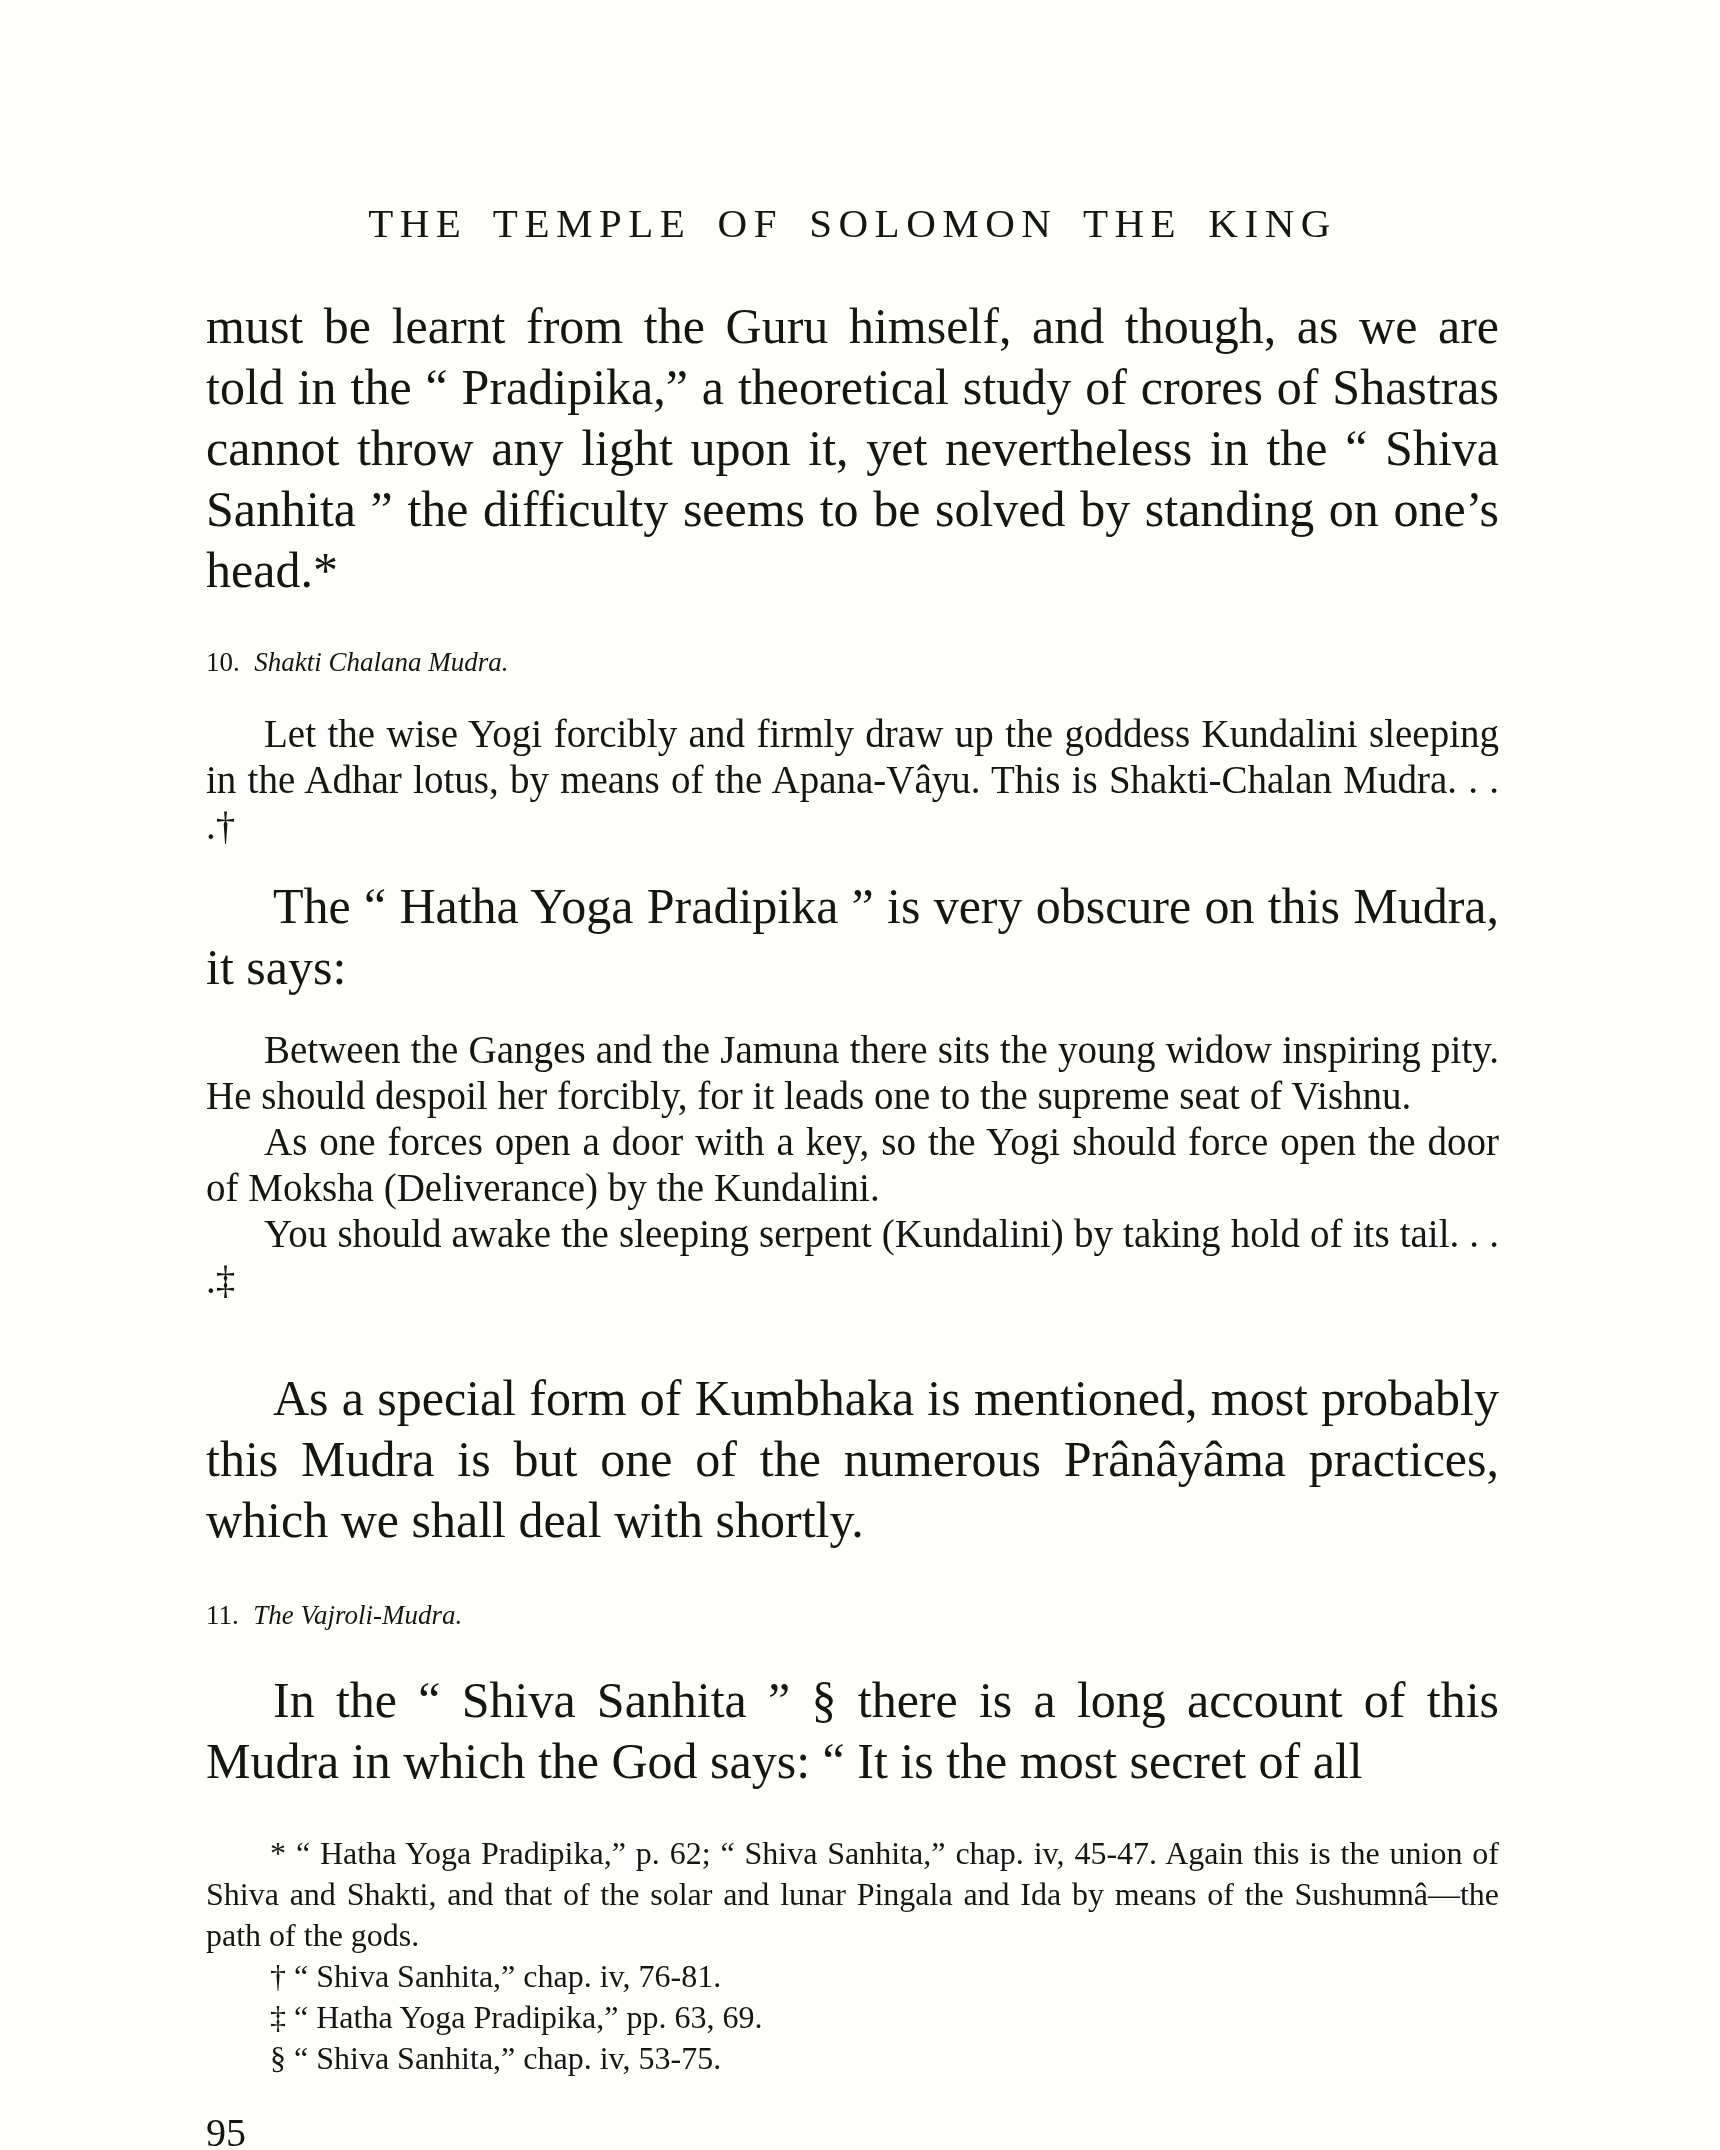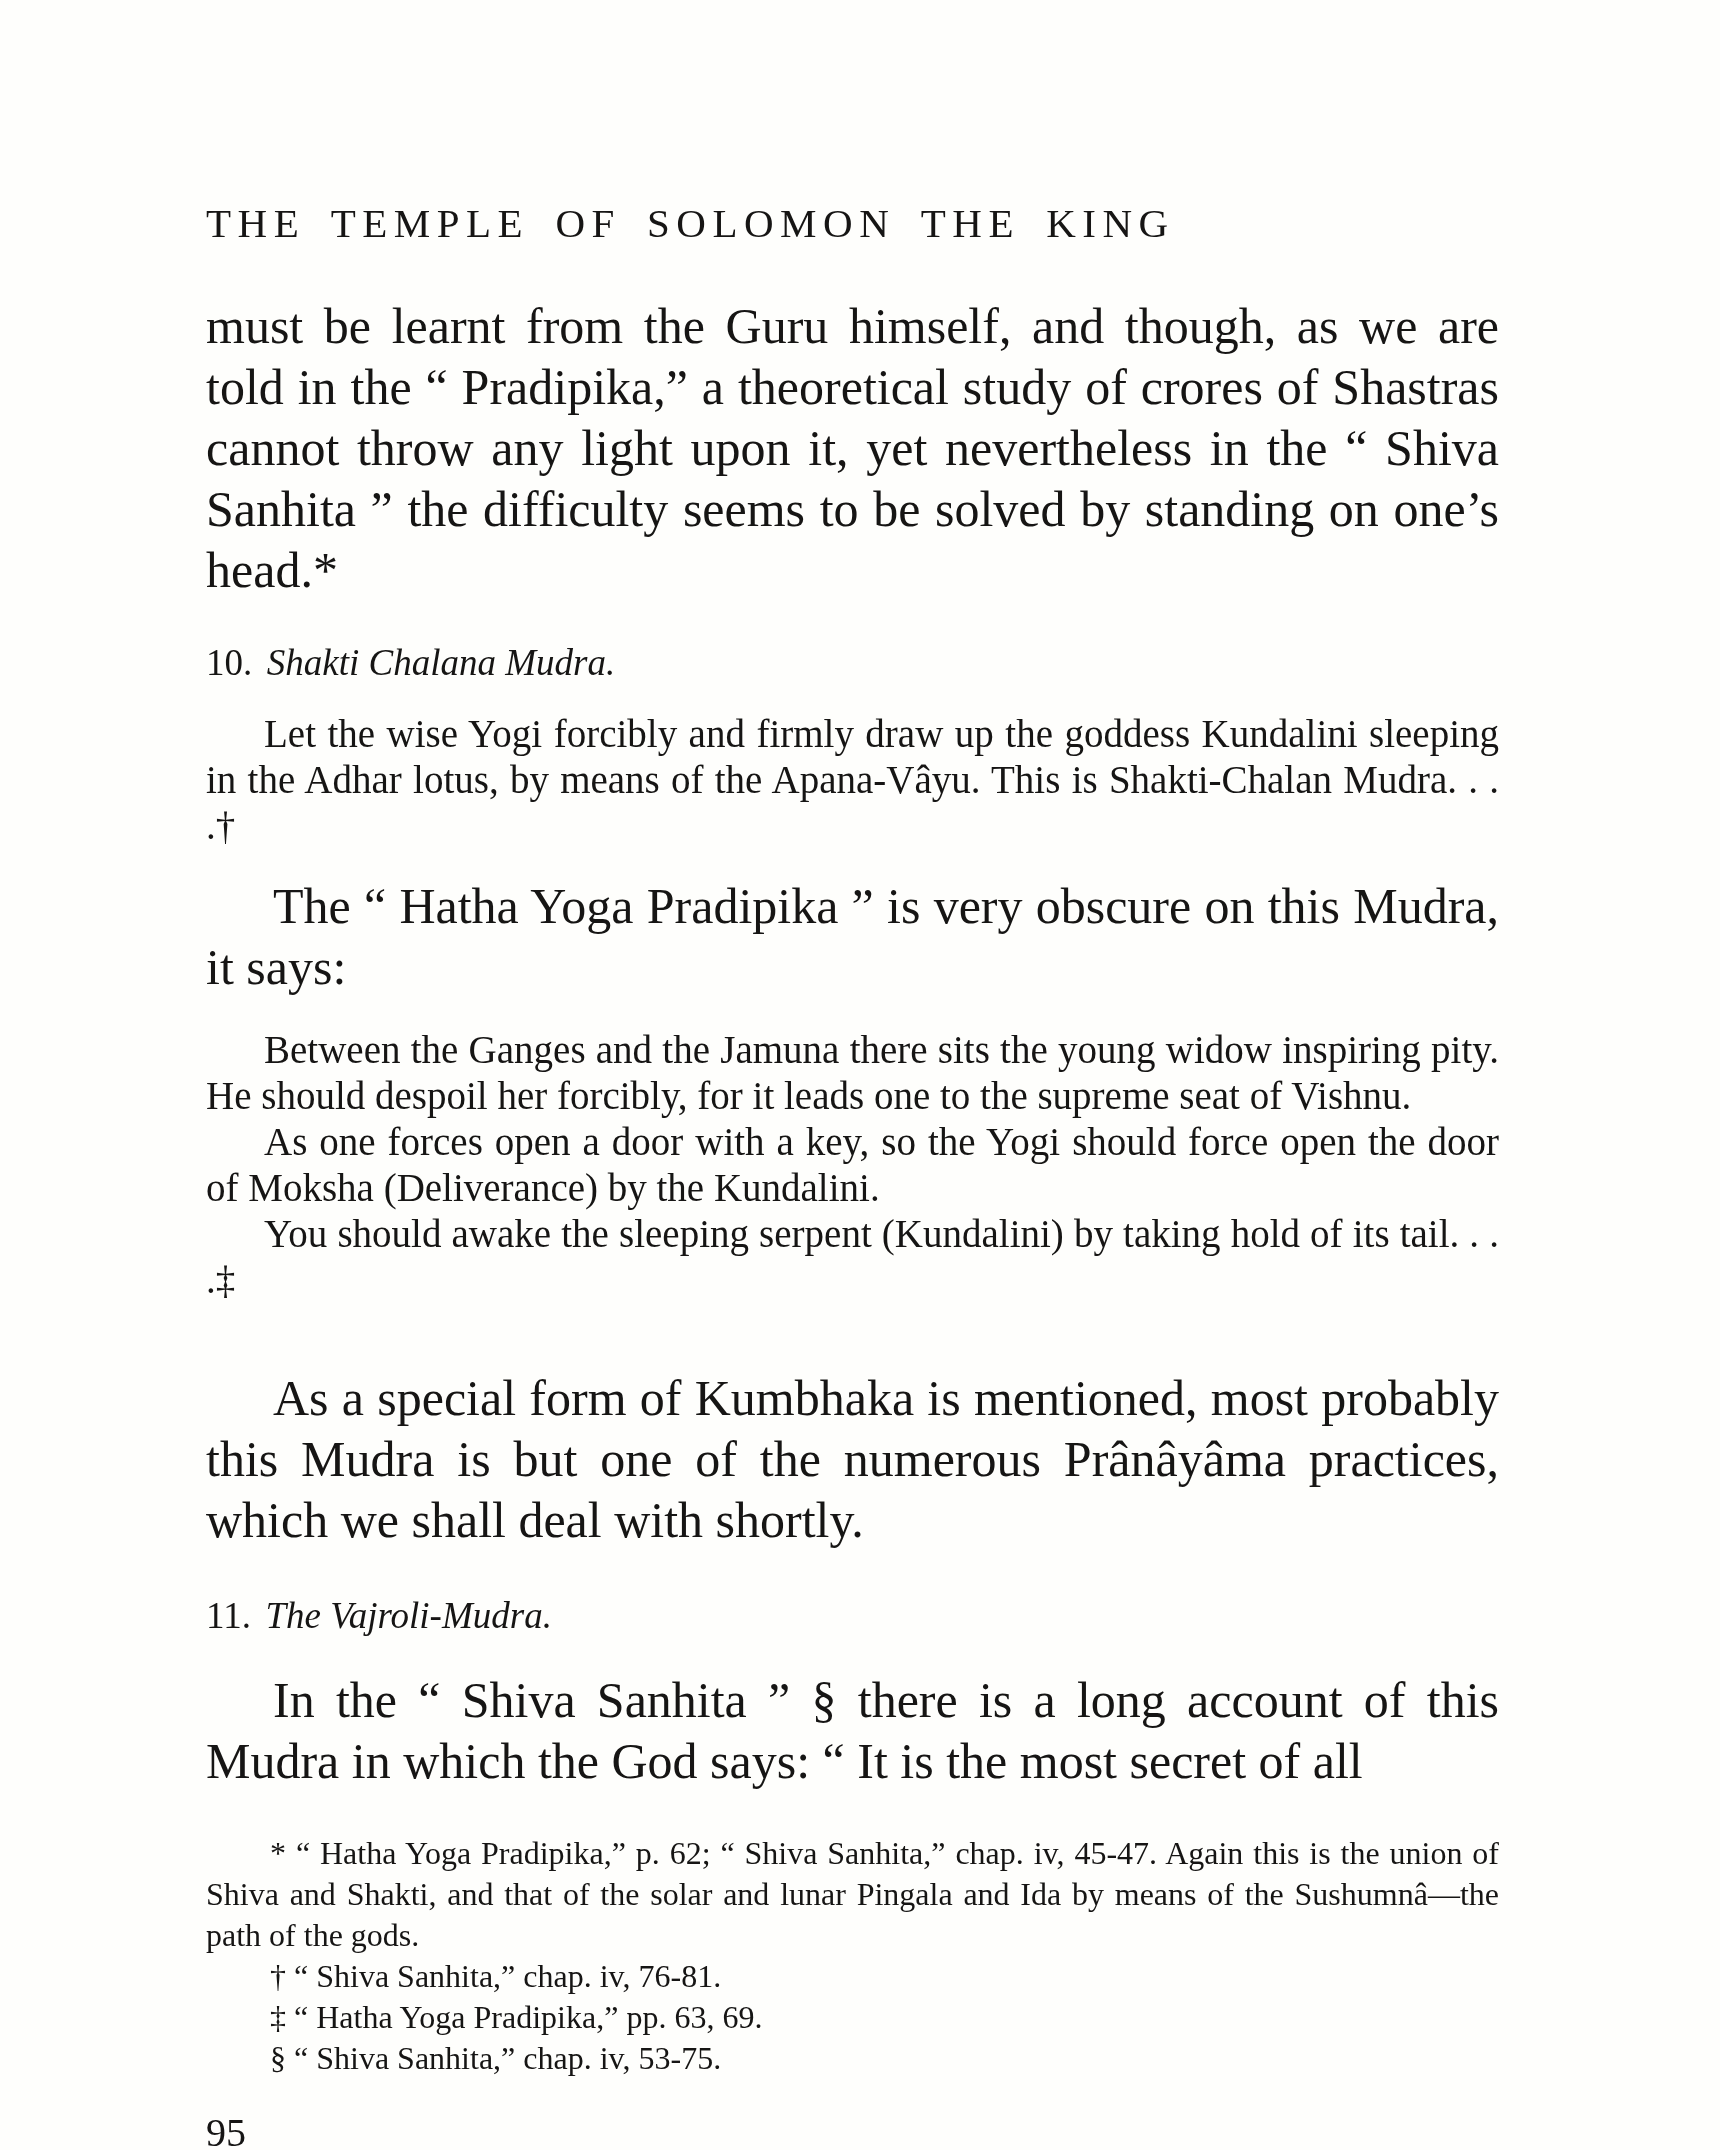--- a/index.html
+++ b/index.html
@@ -20,38 +20,38 @@
     box-sizing: border-box;
     background: #fefefc;
     padding: 202px 222px 0 206px;
     overflow: hidden;
   }
   .running-head {
     font-size: 41px;
     font-weight: 400;
     letter-spacing: 6.5px;
     word-spacing: 9.5px;
-    text-align: left;
+    text-align: center;
     line-height: 1.05;
     margin: 0 0 51px 0;
     white-space: nowrap;
   }
   .body-para {
     font-size: 50px;
     line-height: 61px;
     text-align: justify;
     margin: 0;
   }
   .body-para.indent { text-indent: 67px; }
   .mb-body1   { margin-bottom: 38px; }
   .mb-body2   { margin-bottom: 29px; }
   .mb-body3   { margin-bottom: 41px; }
   .mb-body4   { margin-bottom: 41px; }
   .section-heading {
-    font-size: 37px;
+    font-size: 27px;
     font-weight: 400;
     line-height: 47px;
     margin: 0 0 25px 0;
   }
   .section-heading .sec-num { font-style: normal; }
   .section-heading .sec-title { font-style: italic; margin-left: 14.6px; }
   .mb-h11 { margin-bottom: 31px; }
   .quote-block {
     margin: 0 0 27px 0;
   }

